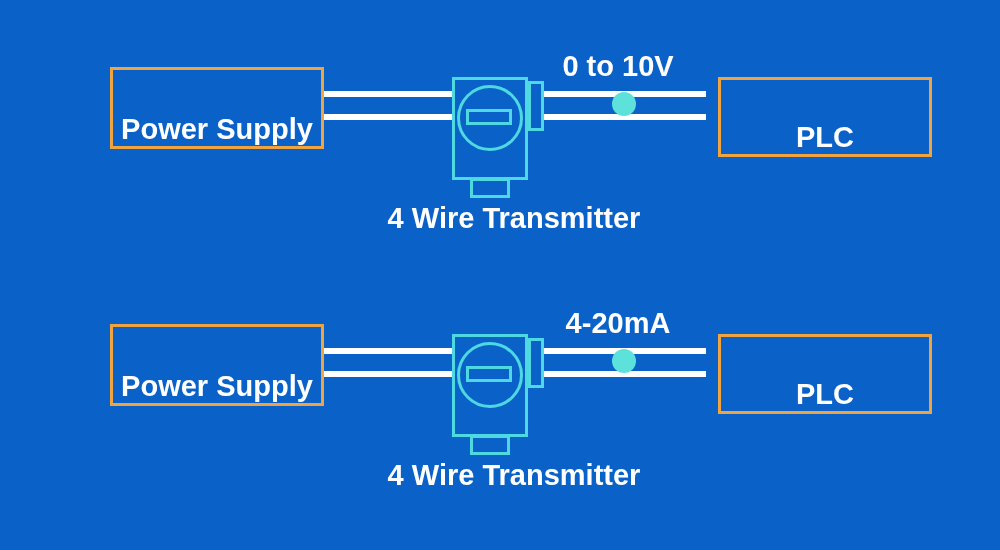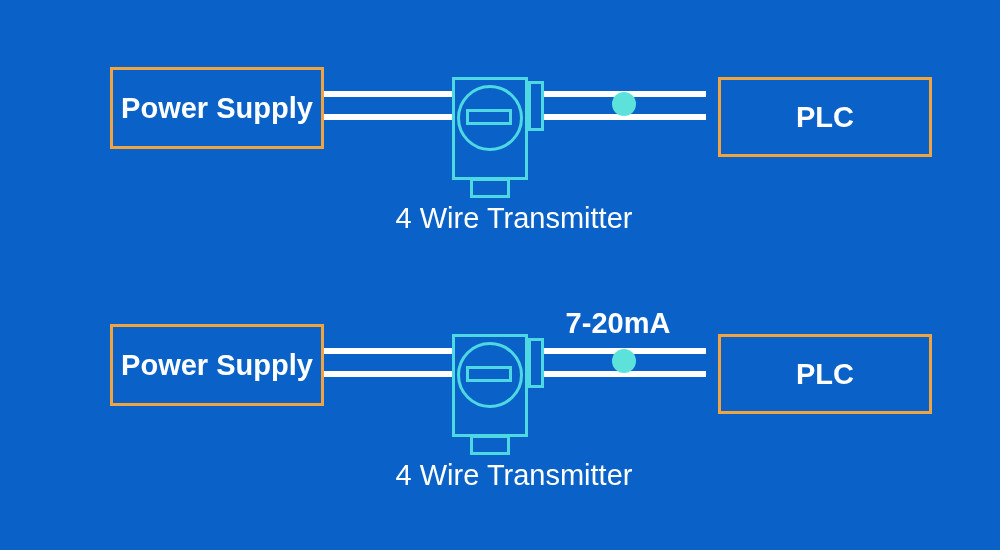--- a/index.html
+++ b/index.html
@@ -18,21 +18,21 @@
     position:relative;
   }
   .stage{position:absolute;left:0;top:0;width:1000px;height:550px;}
   .row{position:absolute;left:0;width:1000px;height:257px;}
   .row-1{top:0;}
   .row-2{top:257px;}
 
   .box{
     position:absolute;
     border:3px solid var(--orange);
-    display:flex;align-items:center;justify-content:center;
+    display:flex;align-items:flex-end;justify-content:center;
     color:var(--text);font-weight:700;font-size:29px;
   }
   .ps-box{left:110px;top:67px;width:214px;height:82px;}
   .plc-box{left:706px;top:77px;width:214px;height:80px;margin-left:12px;}
 
   .wire{position:absolute;height:6px;background:var(--wire);}
   .w-lt{left:324px;top:91px;width:128px;}
   .w-lb{left:324px;top:114px;width:128px;}
   .w-rt{left:544px;top:91px;width:162px;}
   .w-rb{left:544px;top:114px;width:162px;}
@@ -48,21 +48,21 @@
     position:absolute;left:612px;top:92px;width:24px;height:24px;
     border-radius:50%;background:var(--dot);
   }
 
   .signal-label{
     position:absolute;left:498px;top:50px;width:240px;
     text-align:center;color:var(--text);font-weight:700;font-size:29px;
   }
   .transmitter-label{
     position:absolute;left:364px;top:202px;width:300px;
-    text-align:center;color:var(--text);font-weight:400;font-size:29px;
+    text-align:center;color:var(--text);font-weight:700;font-size:29px;
   }
 </style>
 </head>
 <body>
 
 <div class="stage">
 
   <div class="row row-1">
     <div class="box ps-box">
       <span>Power Supply</span>
@@ -76,20 +76,21 @@
     <div>
       <div class="t-part t-body"></div>
       <div class="t-part t-tab"></div>
       <div class="t-part t-neck"></div>
       <div class="t-part t-circle"></div>
       <div class="t-part t-slot"></div>
     </div>
 
     <div class="dot"></div>
 
+    <div class="signal-label">0 to 10V</div>
 
     <div class="box plc-box">
       <span>PLC</span>
     </div>
 
     <div class="transmitter-label">4 Wire Transmitter</div>
   </div>
 
   <div class="row row-2">
     <div class="box ps-box">
@@ -104,21 +105,21 @@
     <div>
       <div class="t-part t-body"></div>
       <div class="t-part t-tab"></div>
       <div class="t-part t-neck"></div>
       <div class="t-part t-circle"></div>
       <div class="t-part t-slot"></div>
     </div>
 
     <div class="dot"></div>
 
-    <div class="signal-label">7-20mA</div>
+    <div class="signal-label">4-20mA</div>
 
     <div class="box plc-box">
       <span>PLC</span>
     </div>
 
     <div class="transmitter-label">4 Wire Transmitter</div>
   </div>
 
 </div>
 

